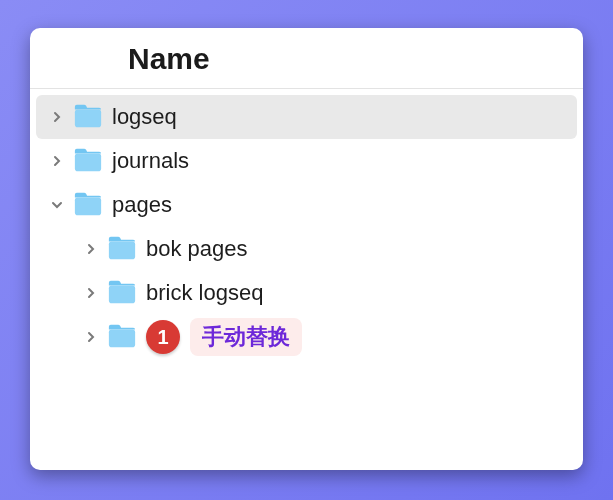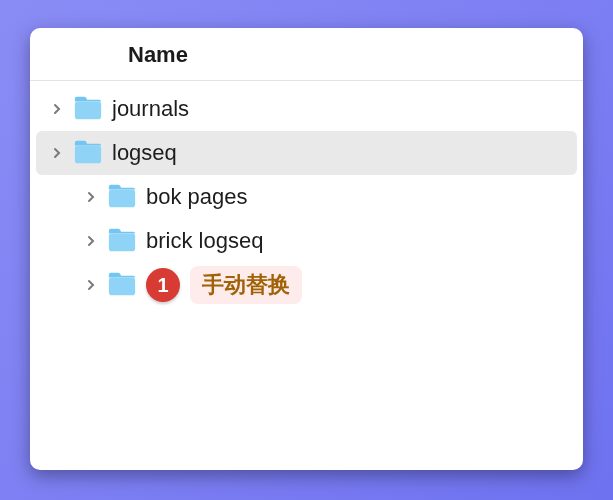--- a/index.html
+++ b/index.html
@@ -22,21 +22,21 @@
     box-shadow: 0 6px 18px rgba(0,0,0,0.35);
     overflow: hidden;
     display: flex;
     flex-direction: column;
   }
   .header {
     padding: 14px 0 12px 0;
     border-bottom: 1px solid #e3e3e3;
   }
   .header-title {
-    font-size: 22px;
+    font-size: 30px;
     font-weight: 700;
     color: #1b1b1b;
     padding-left: 98px;
   }
   .tree {
     padding: 6px 0 10px 0;
     font-size: 22px;
     color: #222;
   }
   .row {
@@ -92,62 +92,76 @@
     font-size: 20px;
     display: inline-flex;
     align-items: center;
     justify-content: center;
     margin-left: 6px;
     box-shadow: 0 2px 3px rgba(0,0,0,0.2);
   }
   .badge-text {
     margin-left: 10px;
     background: #fdeceb;
-    color: #a16207;
+    color: #6d28d9;
     font-size: 22px;
     font-weight: 600;
     padding: 4px 12px;
     border-radius: 8px;
   }
 </style>
 </head>
 <body>
 
 <div class="panel">
   <div class="header">
     <div class="header-title">Name</div>
   </div>
   <div class="tree" id="tree">
+      <div class="row indent-1 selected">
+        <span class="arrow">
+          <svg width="12" height="12" viewBox="0 0 12 12">
+            <path d="M4 2 L8 6 L4 10" fill="none" stroke="#7a7a7a" stroke-width="2" stroke-linecap="round"></path>
+          </svg>
+        </span>
+        <span class="iconwrap">
+          <svg class="folder" viewBox="0 0 32 32">
+    <path d="M2 8 L2 5 Q2 3 4 3 L12 3 Q13 3 14 4 L15 6 L28 6 Q30 6 30 8 L30 8 Z" fill="#73c6f2"></path>
+    <rect x="2" y="8" width="28" height="19" rx="3" fill="#8fd3f7"></rect>
+  </svg>
+        </span>
+        <span class="label">logseq</span>
+      </div>
       <div class="row indent-1">
         <span class="arrow">
           <svg width="12" height="12" viewBox="0 0 12 12">
             <path d="M4 2 L8 6 L4 10" fill="none" stroke="#7a7a7a" stroke-width="2" stroke-linecap="round"></path>
           </svg>
         </span>
         <span class="iconwrap">
           <svg class="folder" viewBox="0 0 32 32">
     <path d="M2 8 L2 5 Q2 3 4 3 L12 3 Q13 3 14 4 L15 6 L28 6 Q30 6 30 8 L30 8 Z" fill="#73c6f2"></path>
     <rect x="2" y="8" width="28" height="19" rx="3" fill="#8fd3f7"></rect>
   </svg>
         </span>
         <span class="label">journals</span>
       </div>
-      <div class="row indent-1 selected">
-        <span class="arrow">
-          <svg width="12" height="12" viewBox="0 0 12 12">
-            <path d="M4 2 L8 6 L4 10" fill="none" stroke="#7a7a7a" stroke-width="2" stroke-linecap="round"></path>
-          </svg>
-        </span>
-        <span class="iconwrap">
-          <svg class="folder" viewBox="0 0 32 32">
-    <path d="M2 8 L2 5 Q2 3 4 3 L12 3 Q13 3 14 4 L15 6 L28 6 Q30 6 30 8 L30 8 Z" fill="#73c6f2"></path>
-    <rect x="2" y="8" width="28" height="19" rx="3" fill="#8fd3f7"></rect>
-  </svg>
-        </span>
-        <span class="label">logseq</span>
+      <div class="row indent-1">
+        <span class="arrow">
+          <svg width="12" height="12" viewBox="0 0 12 12">
+            <path d="M2 4 L6 8 L10 4" fill="none" stroke="#7a7a7a" stroke-width="2" stroke-linecap="round"></path>
+          </svg>
+        </span>
+        <span class="iconwrap">
+          <svg class="folder" viewBox="0 0 32 32">
+    <path d="M2 8 L2 5 Q2 3 4 3 L12 3 Q13 3 14 4 L15 6 L28 6 Q30 6 30 8 L30 8 Z" fill="#73c6f2"></path>
+    <rect x="2" y="8" width="28" height="19" rx="3" fill="#8fd3f7"></rect>
+  </svg>
+        </span>
+        <span class="label">pages</span>
       </div>
       <div class="row indent-2">
         <span class="arrow">
           <svg width="12" height="12" viewBox="0 0 12 12">
             <path d="M4 2 L8 6 L4 10" fill="none" stroke="#7a7a7a" stroke-width="2" stroke-linecap="round"></path>
           </svg>
         </span>
         <span class="iconwrap">
           <svg class="folder" viewBox="0 0 32 32">
     <path d="M2 8 L2 5 Q2 3 4 3 L12 3 Q13 3 14 4 L15 6 L28 6 Q30 6 30 8 L30 8 Z" fill="#73c6f2"></path>

